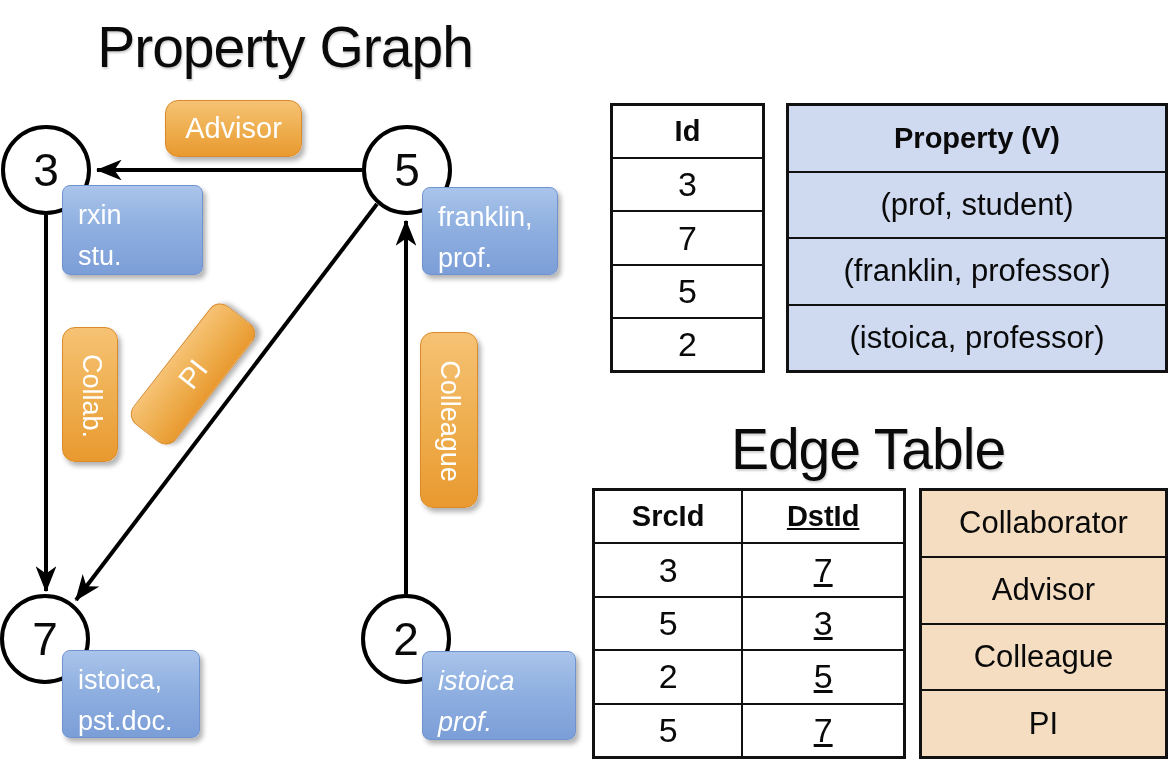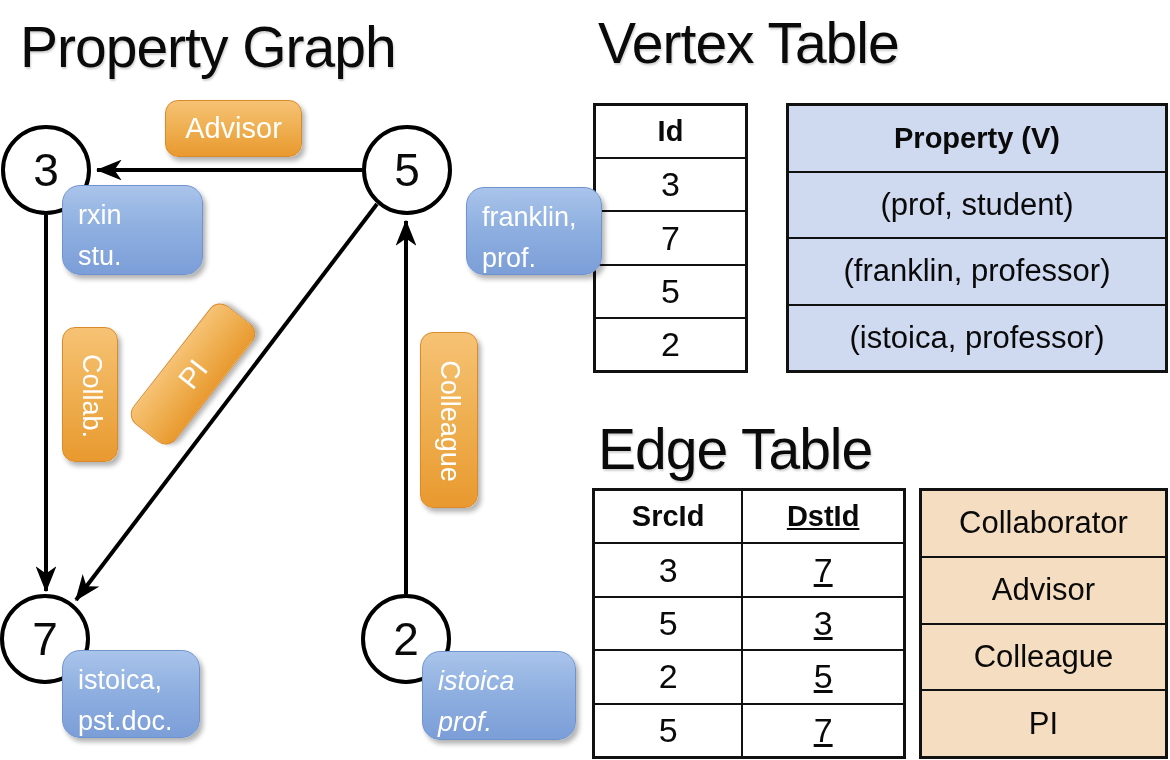--- a/index.html
+++ b/index.html
@@ -2,21 +2,21 @@
 <html><head>
 <meta charset="utf-8">
 <style>
   html,body { margin:0; padding:0; background:#ffffff; }
   #canvas {
     position:relative; width:1170px; height:760px; background:#ffffff;
     font-family:"Liberation Sans", sans-serif; overflow:hidden; color:#111;
   }
   
   .big-title {
-    position:absolute; text-align:left; font-size:57px; font-weight:400;
+    position:absolute; text-align:center; font-size:57px; font-weight:400;
     color:#0a0a0a; letter-spacing:-1px; white-space:nowrap;
     text-shadow:1px 2px 2px rgba(0,0,0,0.18);
   }
   #graph-title  { left:20px;  top:14px;  width:530px; }
   #vertex-title { left:598px; top:10px;  width:540px; }
   #edge-title   { left:598px; top:388px; width:540px;margin-top:28px; }
 
   
   .vertex-circle {
     position:absolute; width:82px; height:82px; border:4px solid #000;
@@ -27,27 +27,27 @@
   #circle-5 { left:362px; top:125px; }
   #circle-7 { left:0px;   top:594px; }
   #circle-2 { left:361px; top:594px; }
 
   
   #edges-svg { position:absolute; left:0; top:0; z-index:2; }
   .edge-line { stroke:#000; stroke-width:4; fill:none; }
 
   
   .vbox {
-    position:absolute; z-index:3; box-sizing:border-box; border-radius:18px;
+    position:absolute; z-index:3; box-sizing:border-box; border-radius:8px;
     background:linear-gradient(180deg,#aac4eb 0%, #8fb0e0 45%, #7c9ed8 100%);
     border:1px solid #6f93cf; box-shadow:3px 4px 5px rgba(0,0,0,0.30);
     color:#fff; font-size:27px; line-height:41px; padding:9px 0 0 15px;
   }
   #box-rxin     { left:62px;  top:185px; width:141px; height:90px; }
-  #box-franklin { left:422px; top:187px; width:136px; height:88px;margin-left:44px; }
+  #box-franklin { left:422px; top:187px; width:136px; height:88px; }
   #box-jgonzal  { left:62px;  top:650px; width:138px; height:88px; }
   #box-istoica  { left:422px; top:651px; width:154px; height:89px;font-style:italic; }
   .vbox div { white-space:nowrap; }
 
   
   .obox {
     position:absolute; z-index:3; box-sizing:border-box; border-radius:13px;
     background:linear-gradient(180deg,#f6c274 0%, #eead4d 55%, #e9992f 100%);
     border:1px solid #da8a28; box-shadow:3px 4px 5px rgba(0,0,0,0.30);
     color:#fff; display:flex; align-items:center; justify-content:center;
@@ -78,32 +78,31 @@
   }
   .tbl .trow:first-child { border-top:none; }
   .tbl .num { font-size:34px; }
   .tbl .hdr { font-weight:bold; font-size:29px; }
   .tbl .cell {
     height:100%; display:flex; align-items:center; justify-content:center;
   }
   .cell-src { width:47.8%;text-align:center; }
   .cell-dst { width:52.2%; border-left:2px solid #111;text-decoration:underline; }
 
-  #vtbl-id   { left:593px; top:103px; width:155px; height:270px; }
+  #vtbl-id   { left:610px; top:103px; width:155px; height:270px; }
   #vtbl-prop { left:786px; top:103px; width:382px; height:270px; background:#cfdaf0; }
   #etbl-ids  { left:592px; top:488px; width:314px; height:271px; }
   #etbl-prop { left:919px; top:488px; width:249px; height:271px; background:#f4ddc1; }
 </style>
 </head>
 <body>
 
 <div id="canvas">
 
   <div class="big-title" id="graph-title">Property Graph</div>
-  <div class="big-title" id="vertex-title">Vertex Table</div>
   <div class="big-title" id="edge-title">Edge Table</div>
 
   <div class="vertex-circle" id="circle-3">
     <span>3</span>
   </div>
   <div class="vertex-circle" id="circle-5">
     <span>5</span>
   </div>
   <div class="vertex-circle" id="circle-7">
     <span>7</span>

